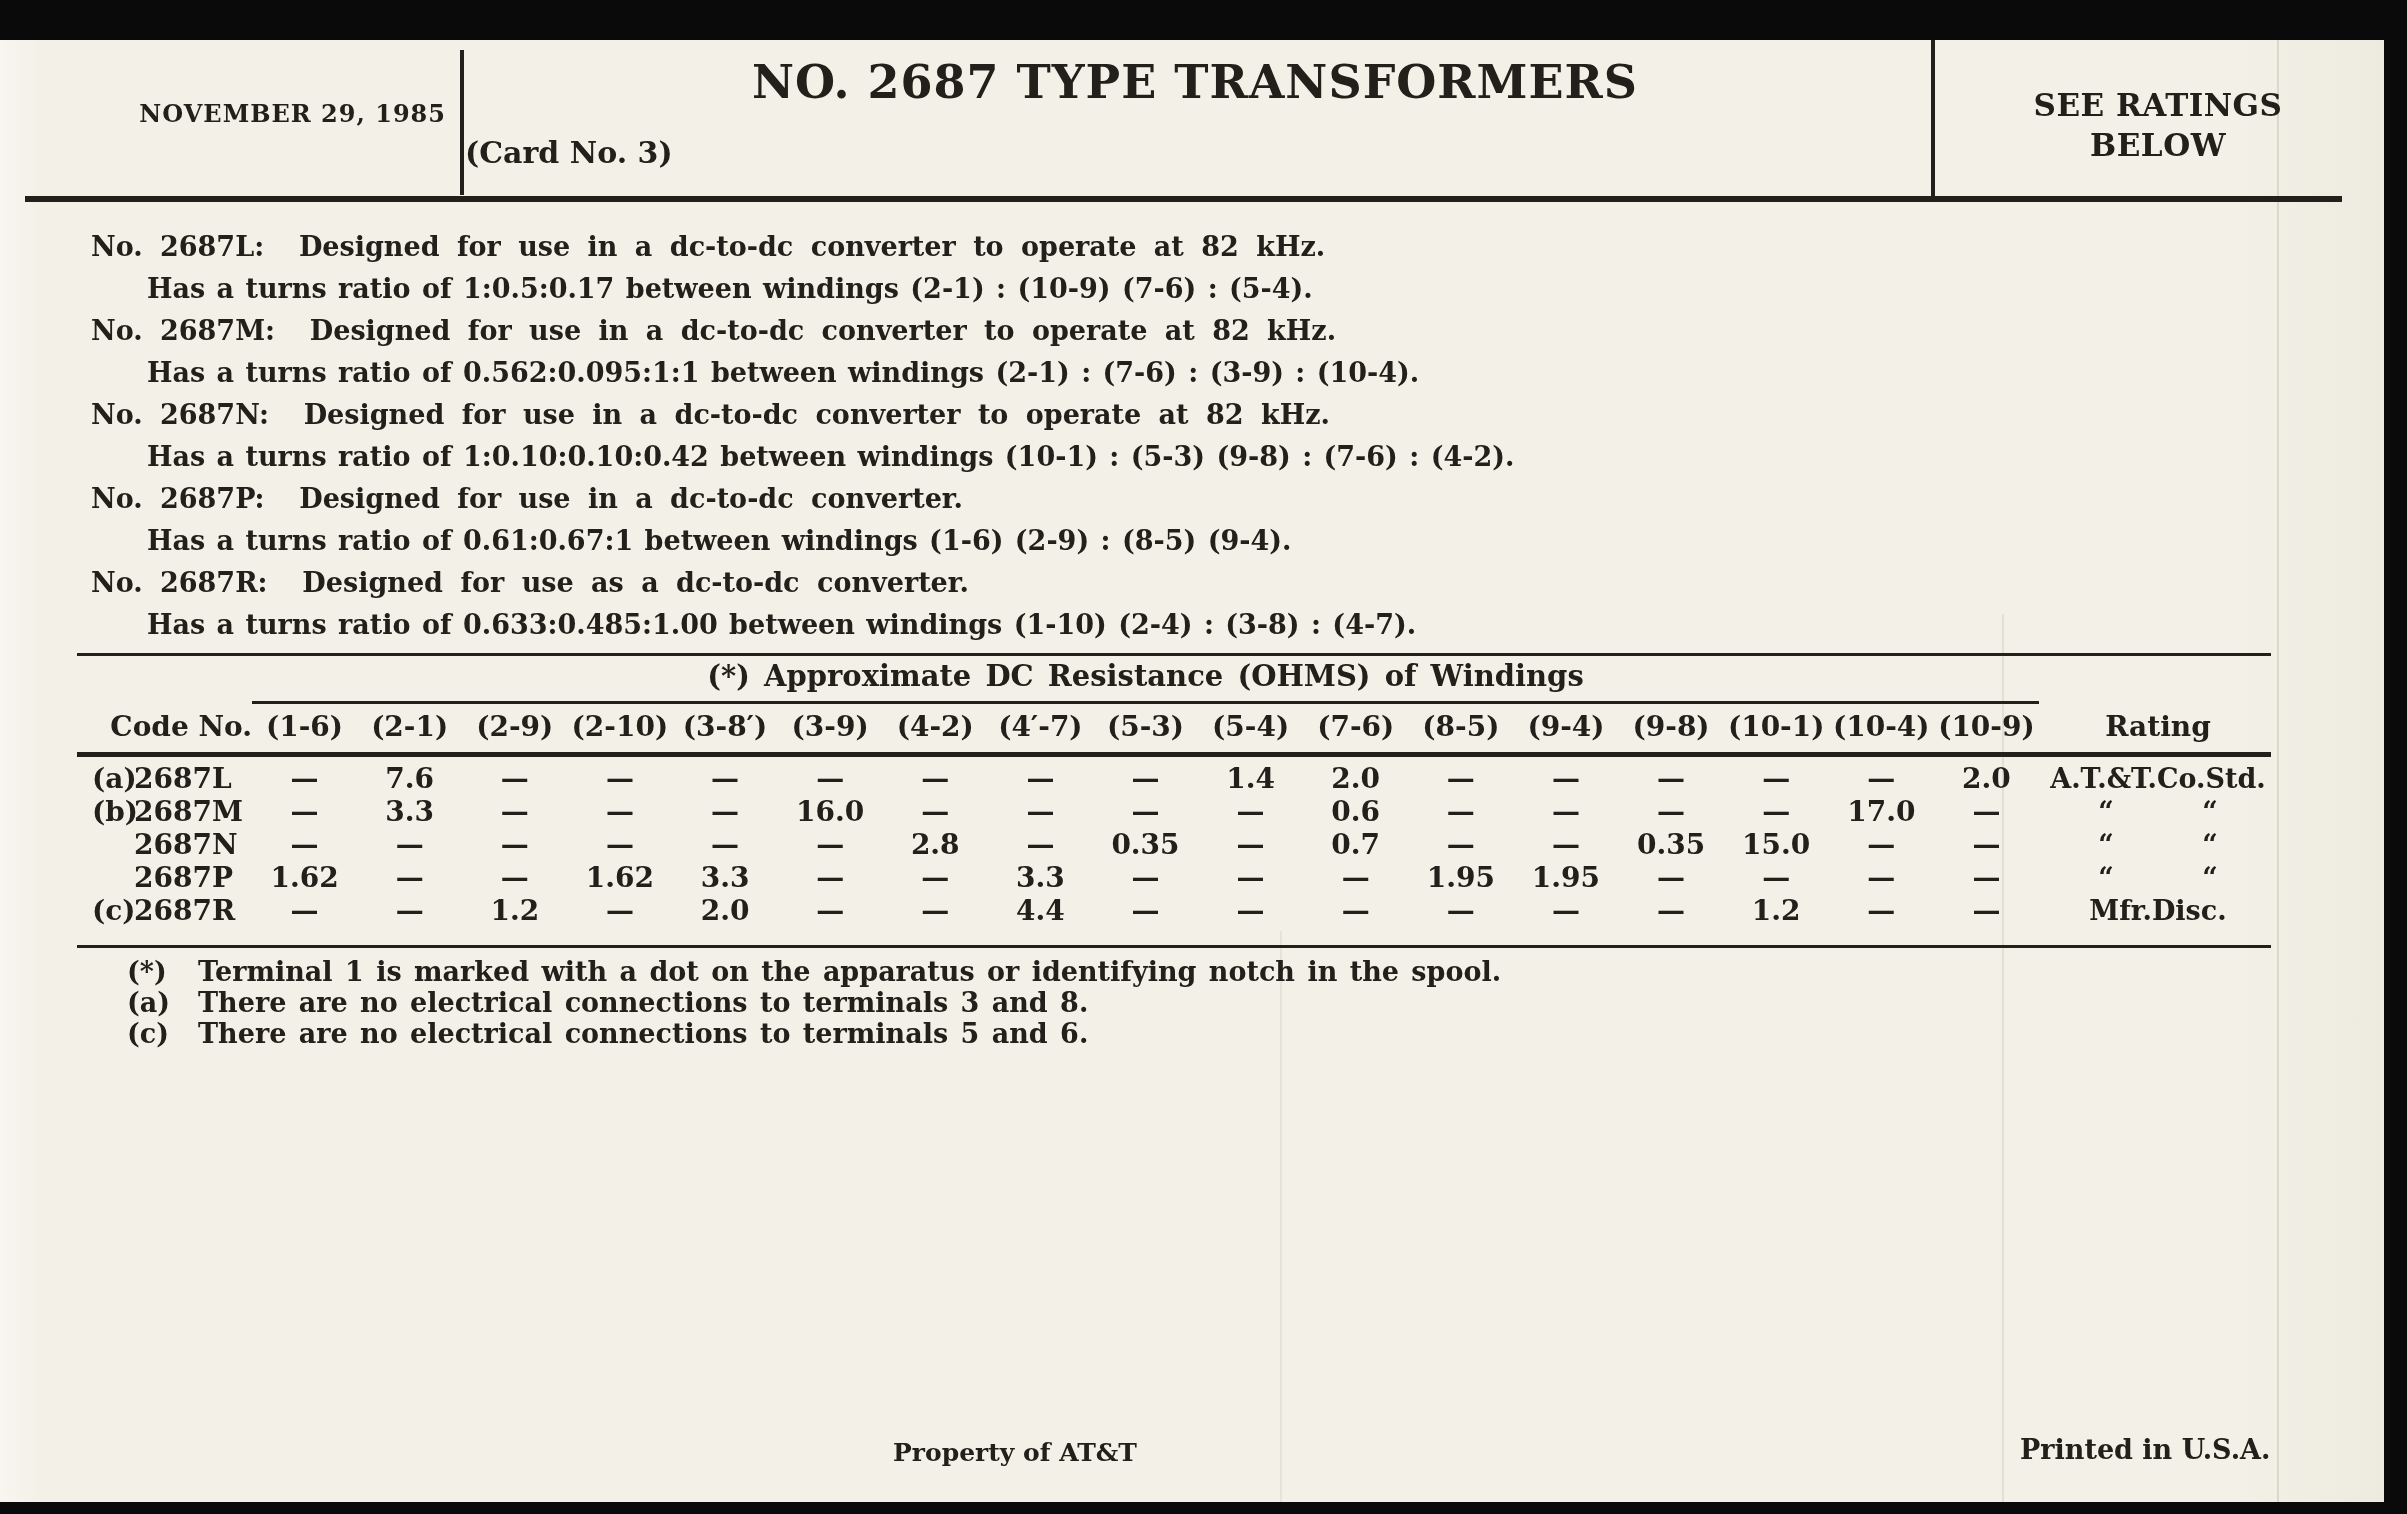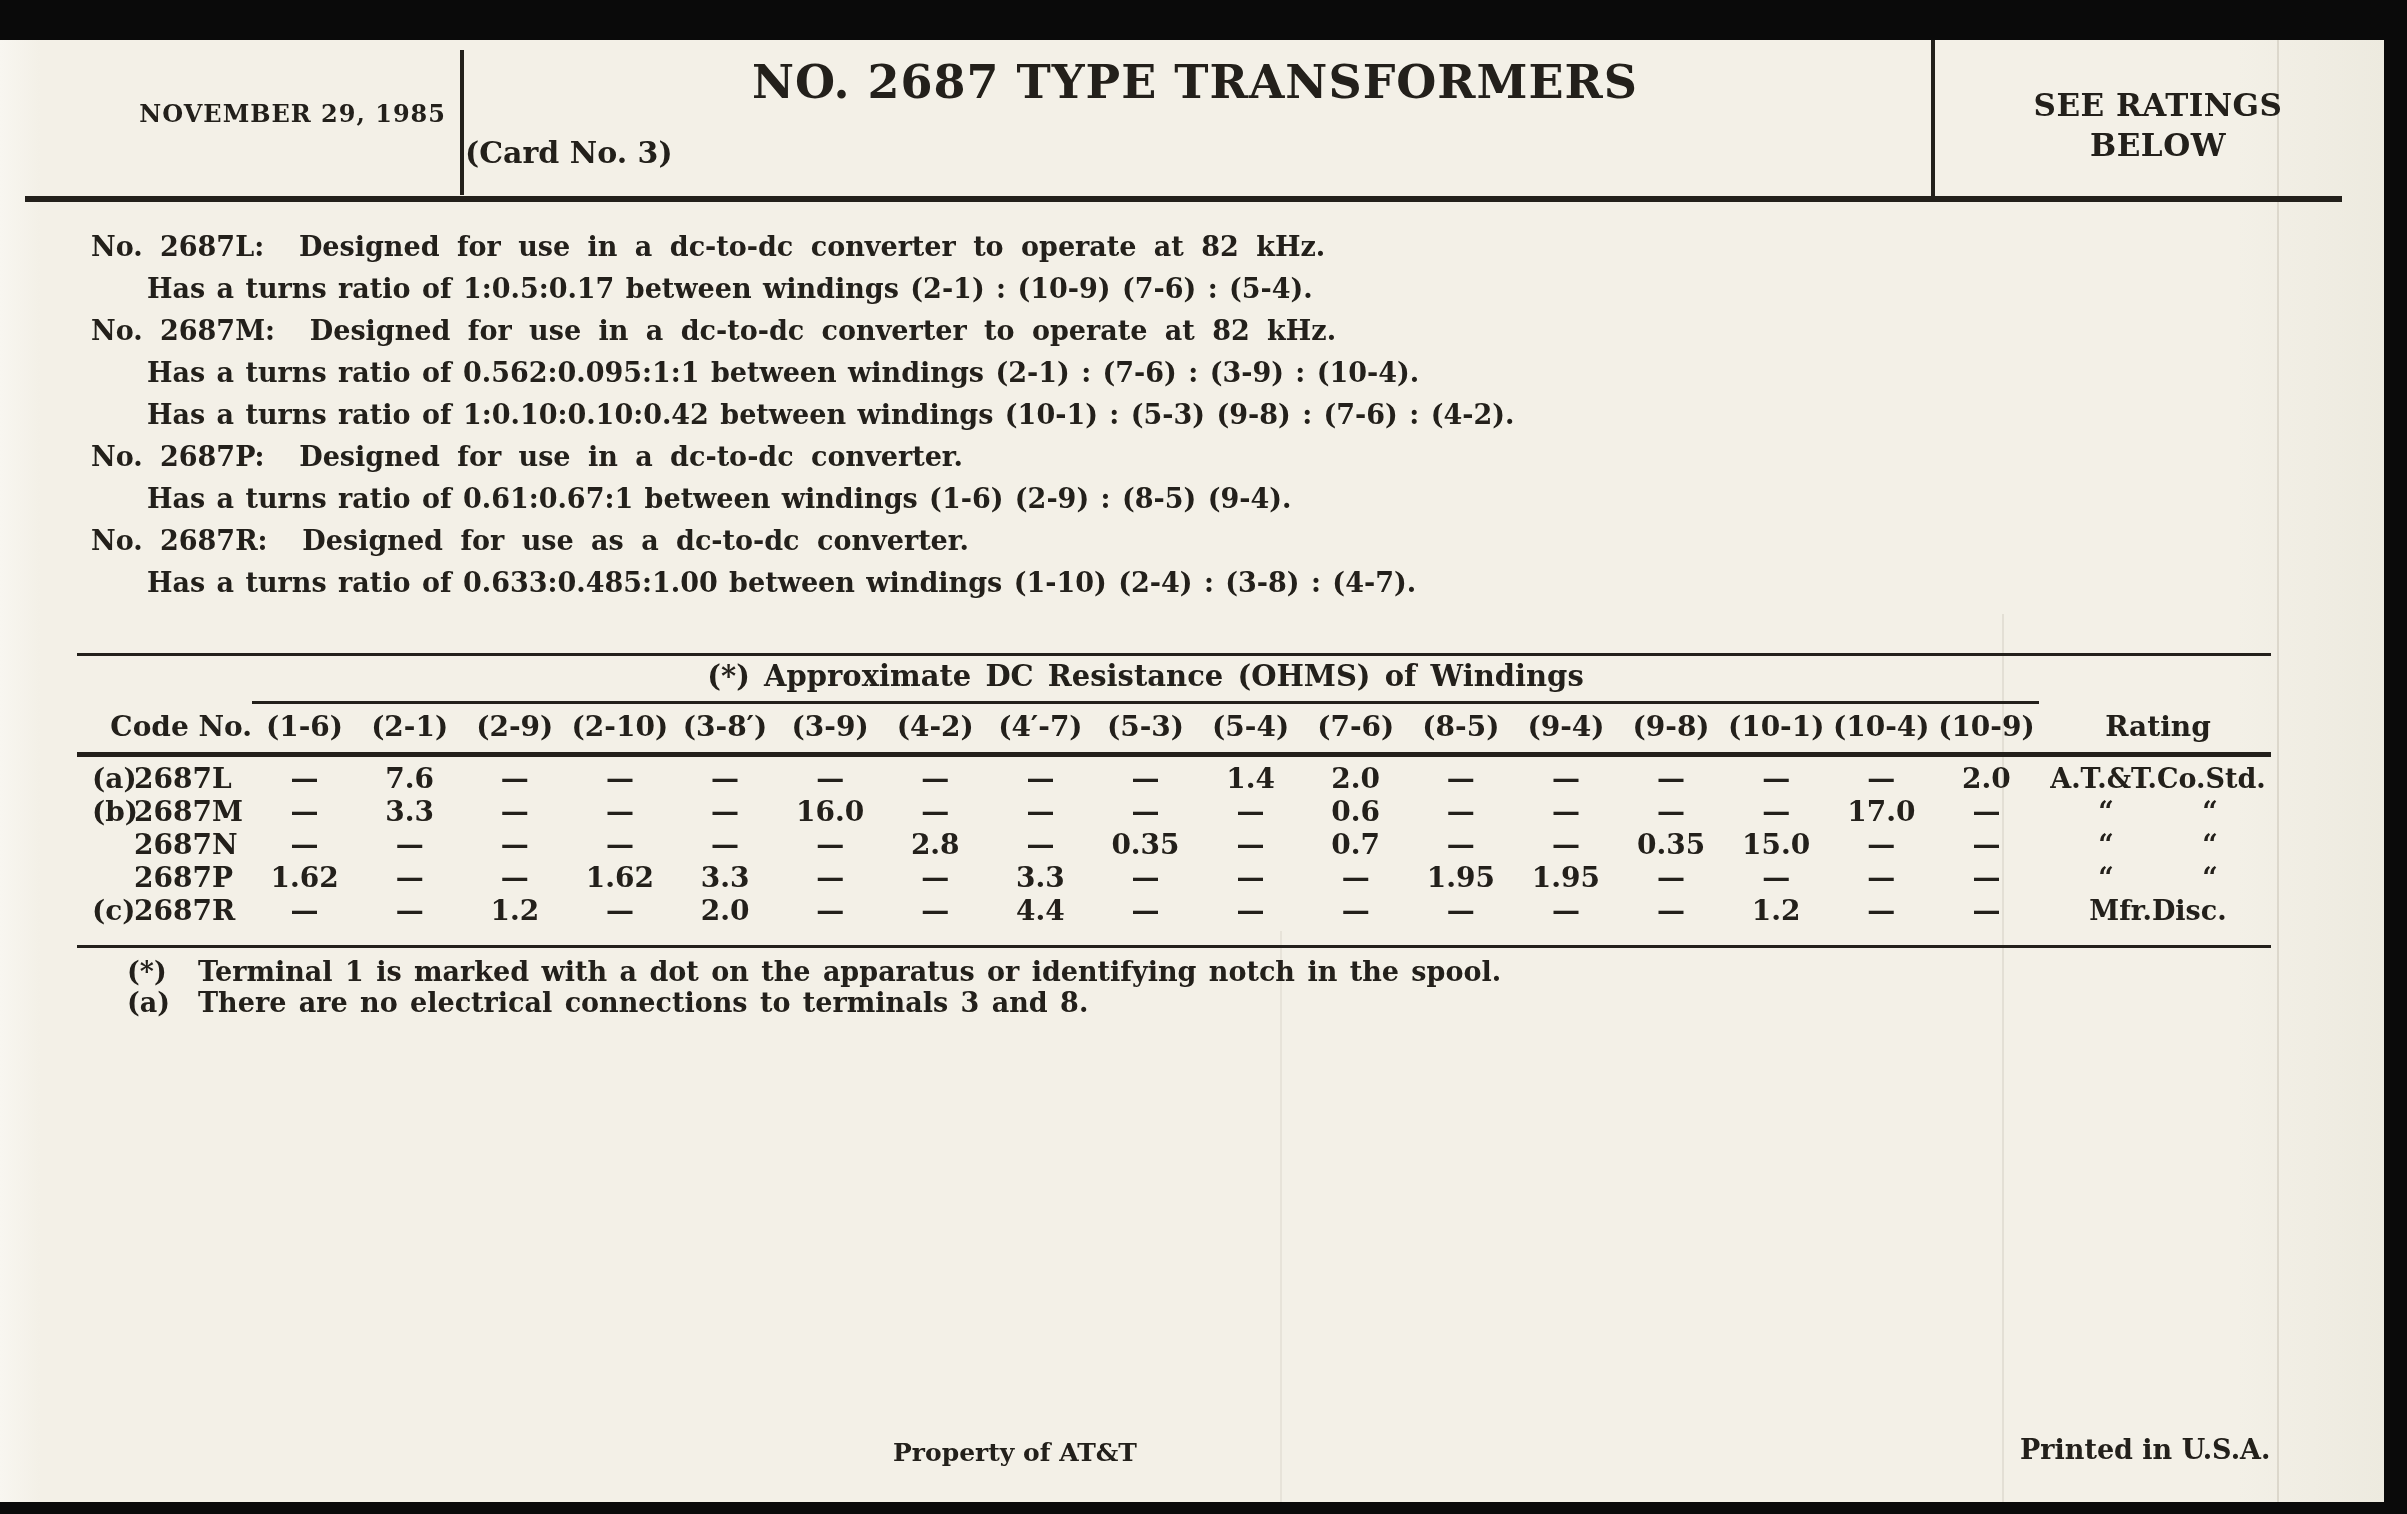--- a/index.html
+++ b/index.html
@@ -77,20 +77,21 @@
 </div>
 <div class="vrule" id="hdiv1"></div>
 <div class="vrule" id="hdiv2"></div>
 <div class="hrule" id="headrule"></div>
 
 <div class="txt" id="descriptions">
     <div class="lvl1">No. 2687L:  Designed for use in a dc-to-dc converter to operate at 82 kHz.</div>
     <div class="lvl2">Has a turns ratio of 1:0.5:0.17 between windings (2-1) : (10-9) (7-6) : (5-4).</div>
     <div class="lvl1">No. 2687M:  Designed for use in a dc-to-dc converter to operate at 82 kHz.</div>
     <div class="lvl2">Has a turns ratio of 0.562:0.095:1:1 between windings (2-1) : (7-6) : (3-9) : (10-4).</div>
+    <div class="lvl1">No. 2687N:  Designed for use in a dc-to-dc converter to operate at 82 kHz.</div>
     <div class="lvl2">Has a turns ratio of 1:0.10:0.10:0.42 between windings (10-1) : (5-3) (9-8) : (7-6) : (4-2).</div>
     <div class="lvl1">No. 2687P:  Designed for use in a dc-to-dc converter.</div>
     <div class="lvl2">Has a turns ratio of 0.61:0.67:1 between windings (1-6) (2-9) : (8-5) (9-4).</div>
     <div class="lvl1">No. 2687R:  Designed for use as a dc-to-dc converter.</div>
     <div class="lvl2">Has a turns ratio of 0.633:0.485:1.00 between windings (1-10) (2-4) : (3-8) : (4-7).</div>
   </div>
 
 <div class="hrule" id="trule-top"></div>
 <div class="txt" id="ttitle">(*)  Approximate DC Resistance (OHMS) of Windings</div>
 <div class="hrule" id="trule-title"></div>
@@ -236,17 +237,18 @@
       <div class="td">—</div>
       <div class="td">—</div>
       <div class="td rating-cell">Mfr.Disc.</div>
     </div>
   </div>
 <div class="hrule" id="trule-bottom"></div>
 
 <div class="txt" id="footnotes">
     <div class="fn-line"><span class="fn-marker">(*)</span><span>Terminal 1 is marked with a dot on the apparatus or identifying notch in the spool.</span></div>
     <div class="fn-line"><span class="fn-marker">(a)</span><span>There are no electrical connections to terminals 3 and 8.</span></div>
+    <div class="fn-line"><span class="fn-marker">(c)</span><span>There are no electrical connections to terminals 5 and 6.</span></div>
   </div>
 
 <div class="txt" id="prop">Property of AT&amp;T</div>
 <div class="txt" id="printed">Printed in U.S.A.</div>
 
 
 </body></html>

